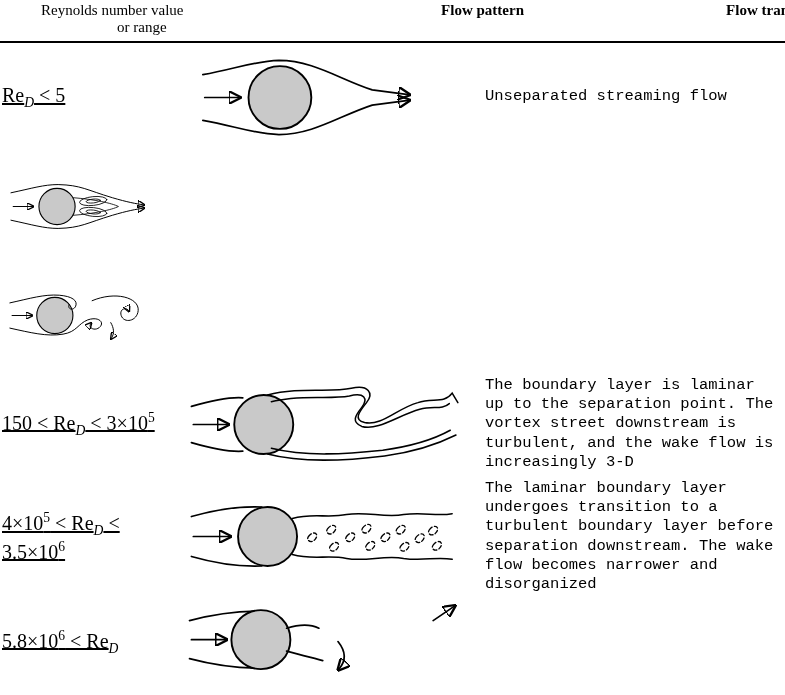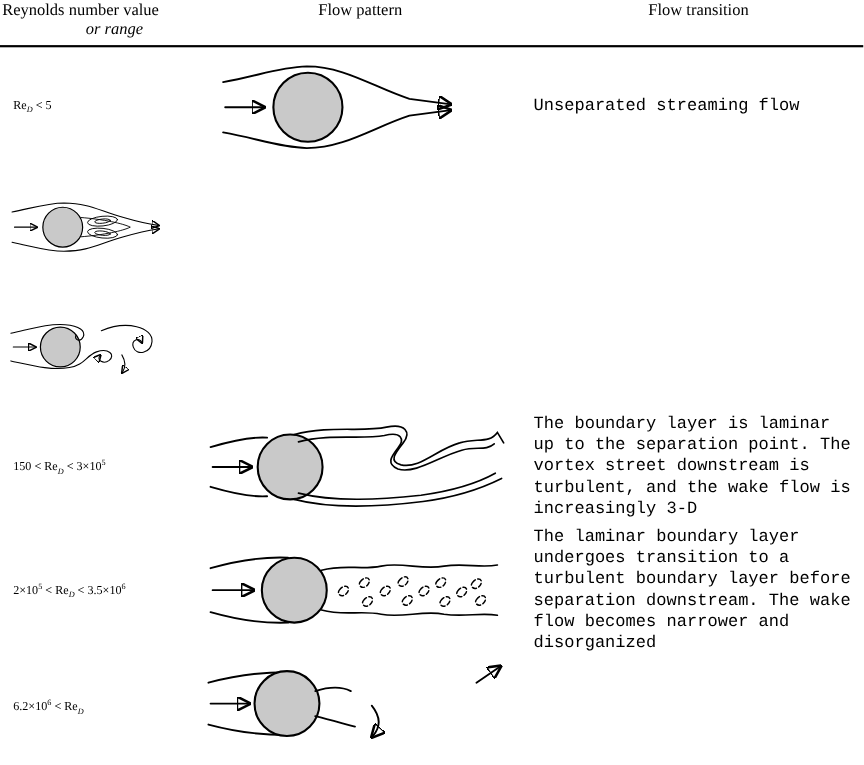--- a/index.html
+++ b/index.html
@@ -7,33 +7,34 @@
     width:785px; height:695px;
     font-family:"Liberation Serif", serif;
     color:#000;
     overflow:hidden;
   }
   .header {
     display:grid;
     grid-template-columns:170px 315px 300px;
     align-items:start;
     padding-top:2px;
+    margin-left:39px;
   }
   .hcell { font-size:15px; line-height:1.15; }
   .hcol1 { padding-left:2px; }
-  .hcol1 .l2 { padding-left:76px;font-style:italic; }
-  .hcol2, .hcol3 { text-align:center; }
+  .hcol1 .l2 { padding-left:76px; }
+  .hcol2, .hcol3 { text-align:right;font-weight:bold; }
   .divider { border-bottom:2.5px solid #000; margin-top:4px; }
   .row {
     display:grid;
     grid-template-columns:170px 315px 300px;
     height:109px;
     align-items:center;
   }
-  .re-cell { font-size:11px; padding-left:12px; }
+  .re-cell { font-size:20px; padding-left:2px;text-decoration:underline; }
   .pattern-cell { display:flex; justify-content:center; align-items:center; }
   .desc-cell { font-size:15.5px; line-height:1.25; padding-right:6px;font-family:Liberation Mono, monospace; }
   sub { font-style:italic; font-size:0.68em; }
   sup { font-size:0.68em; }
   .flow-svg path, .flow-svg line, .flow-svg ellipse { stroke:#000; fill:none; stroke-width:1.8; stroke-linecap:round; }
   .flow-svg .cyl { fill:#c9c9c9; stroke:#000; stroke-width:2; }
   .flow-svg .vtx { stroke-width:1.5; }
   .flow-svg .squig { stroke-width:1.4; stroke-dasharray:4 2.5; }
   .flow-svg .band { stroke-width:1.6; }
 </style>
@@ -127,21 +128,21 @@
       <path class="band" d="M92,24 C125,15 158,22 180,17 C198,13 204,22 196,32 C188,42 182,50 194,53 C212,57 228,38 250,32 C266,27 278,33 286,22 L292,32"></path>
       <path class="band" d="M96,31 C126,23 156,29 178,25 C194,21 198,28 191,37 C184,46 180,52 191,57 C208,62 230,45 252,39 C266,35 275,40 283,33"></path>
       <path class="band" d="M92,86 C130,96 175,93 215,88 C245,84 270,76 290,66"></path>
       <path class="band" d="M96,80 C132,89 175,86 213,82 C242,78 266,71 284,61"></path>
     </svg>
   </div>
   <div class="desc-cell"><span>The boundary layer is laminar up to the separation point. The vortex street downstream is turbulent, and the wake flow is increasingly 3-D</span></div>
 </div>
 
 <div class="row">
-  <div class="re-cell"><span>2×10</span><sup>5</sup><span> &lt; Re</span><sub>D</sub><span> &lt; 3.5×10</span><sup>6</sup></div>
+  <div class="re-cell"><span>4×10</span><sup>5</sup><span> &lt; Re</span><sub>D</sub><span> &lt; 3.5×10</span><sup>6</sup></div>
   <div class="pattern-cell">
     <svg class="flow-svg" width="295" height="105" viewBox="0 0 310 110">
       <defs>
         <marker id="ah5" viewBox="0 0 10 10" refX="8" refY="5" markerWidth="7.5" markerHeight="7.5" orient="auto">
           <path d="M0,0 L10,5 L0,10 z" fill="#000" stroke="none"></path>
         </marker>
       </defs>
       <path d="M12,34 C40,26 62,23 86,24"></path>
       <path d="M12,76 C40,84 62,87 86,86"></path>
       <line x1="14" y1="55" x2="52" y2="55" marker-end="url(#ah5)"></line>
@@ -161,21 +162,21 @@
         <path class="squig" d="M248,56 c5,-7 12,-3 7,3 c-4,5 -10,1 -7,-3"></path>
         <path class="squig" d="M262,48 c5,-7 12,-3 7,3 c-4,5 -10,1 -7,-3"></path>
         <path class="squig" d="M266,64 c5,-7 12,-3 7,3 c-4,5 -10,1 -7,-3"></path>
       </g>
     </svg>
   </div>
   <div class="desc-cell"><span>The laminar boundary layer undergoes transition to a turbulent boundary layer before separation downstream. The wake flow becomes narrower and disorganized</span></div>
 </div>
 
 <div class="row">
-  <div class="re-cell"><span>6.2×10</span><sup>6</sup><span> &lt; Re</span><sub>D</sub></div>
+  <div class="re-cell"><span>5.8×10</span><sup>6</sup><span> &lt; Re</span><sub>D</sub></div>
   <div class="pattern-cell">
     <svg class="flow-svg" width="295" height="105" viewBox="0 0 310 110">
       <defs>
         <marker id="ah6" viewBox="0 0 10 10" refX="8" refY="5" markerWidth="7.5" markerHeight="7.5" orient="auto">
           <path d="M0,0 L10,5 L0,10 z" fill="#000" stroke="none"></path>
         </marker>
       </defs>
       <path d="M10,32 C40,24 62,22 84,22"></path>
       <path d="M10,72 C40,80 62,82 84,82"></path>
       <line x1="12" y1="52" x2="48" y2="52" marker-end="url(#ah6)"></line>

